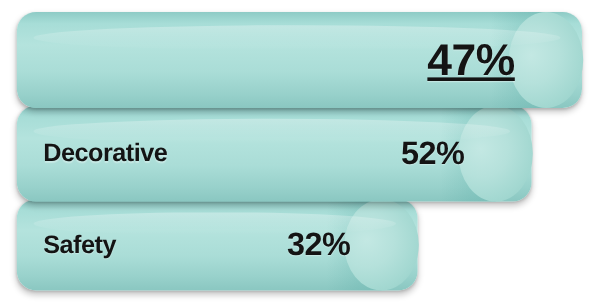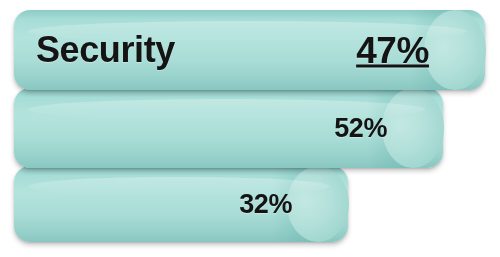--- a/index.html
+++ b/index.html
@@ -132,33 +132,34 @@
 </head>
 <body>
 
 <div id="chart">
 
   <div class="bar" id="bar-0">
     <div class="bar-body"></div>
     <div class="bar-shade"></div>
     <div class="bar-cap"></div>
     <div class="bar-sheen"></div>
-    <div class="bar-label">Security</div>
     <div class="bar-value">47%</div>
   </div>
 
   <div class="bar" id="bar-1">
     <div class="bar-body"></div>
     <div class="bar-shade"></div>
     <div class="bar-cap"></div>
     <div class="bar-sheen"></div>
+    <div class="bar-label">Decorative</div>
     <div class="bar-value">52%</div>
   </div>
 
   <div class="bar" id="bar-2">
     <div class="bar-body"></div>
     <div class="bar-shade"></div>
     <div class="bar-cap"></div>
     <div class="bar-sheen"></div>
+    <div class="bar-label">Safety</div>
     <div class="bar-value">32%</div>
   </div>
 
 </div>
 
 </body></html>

